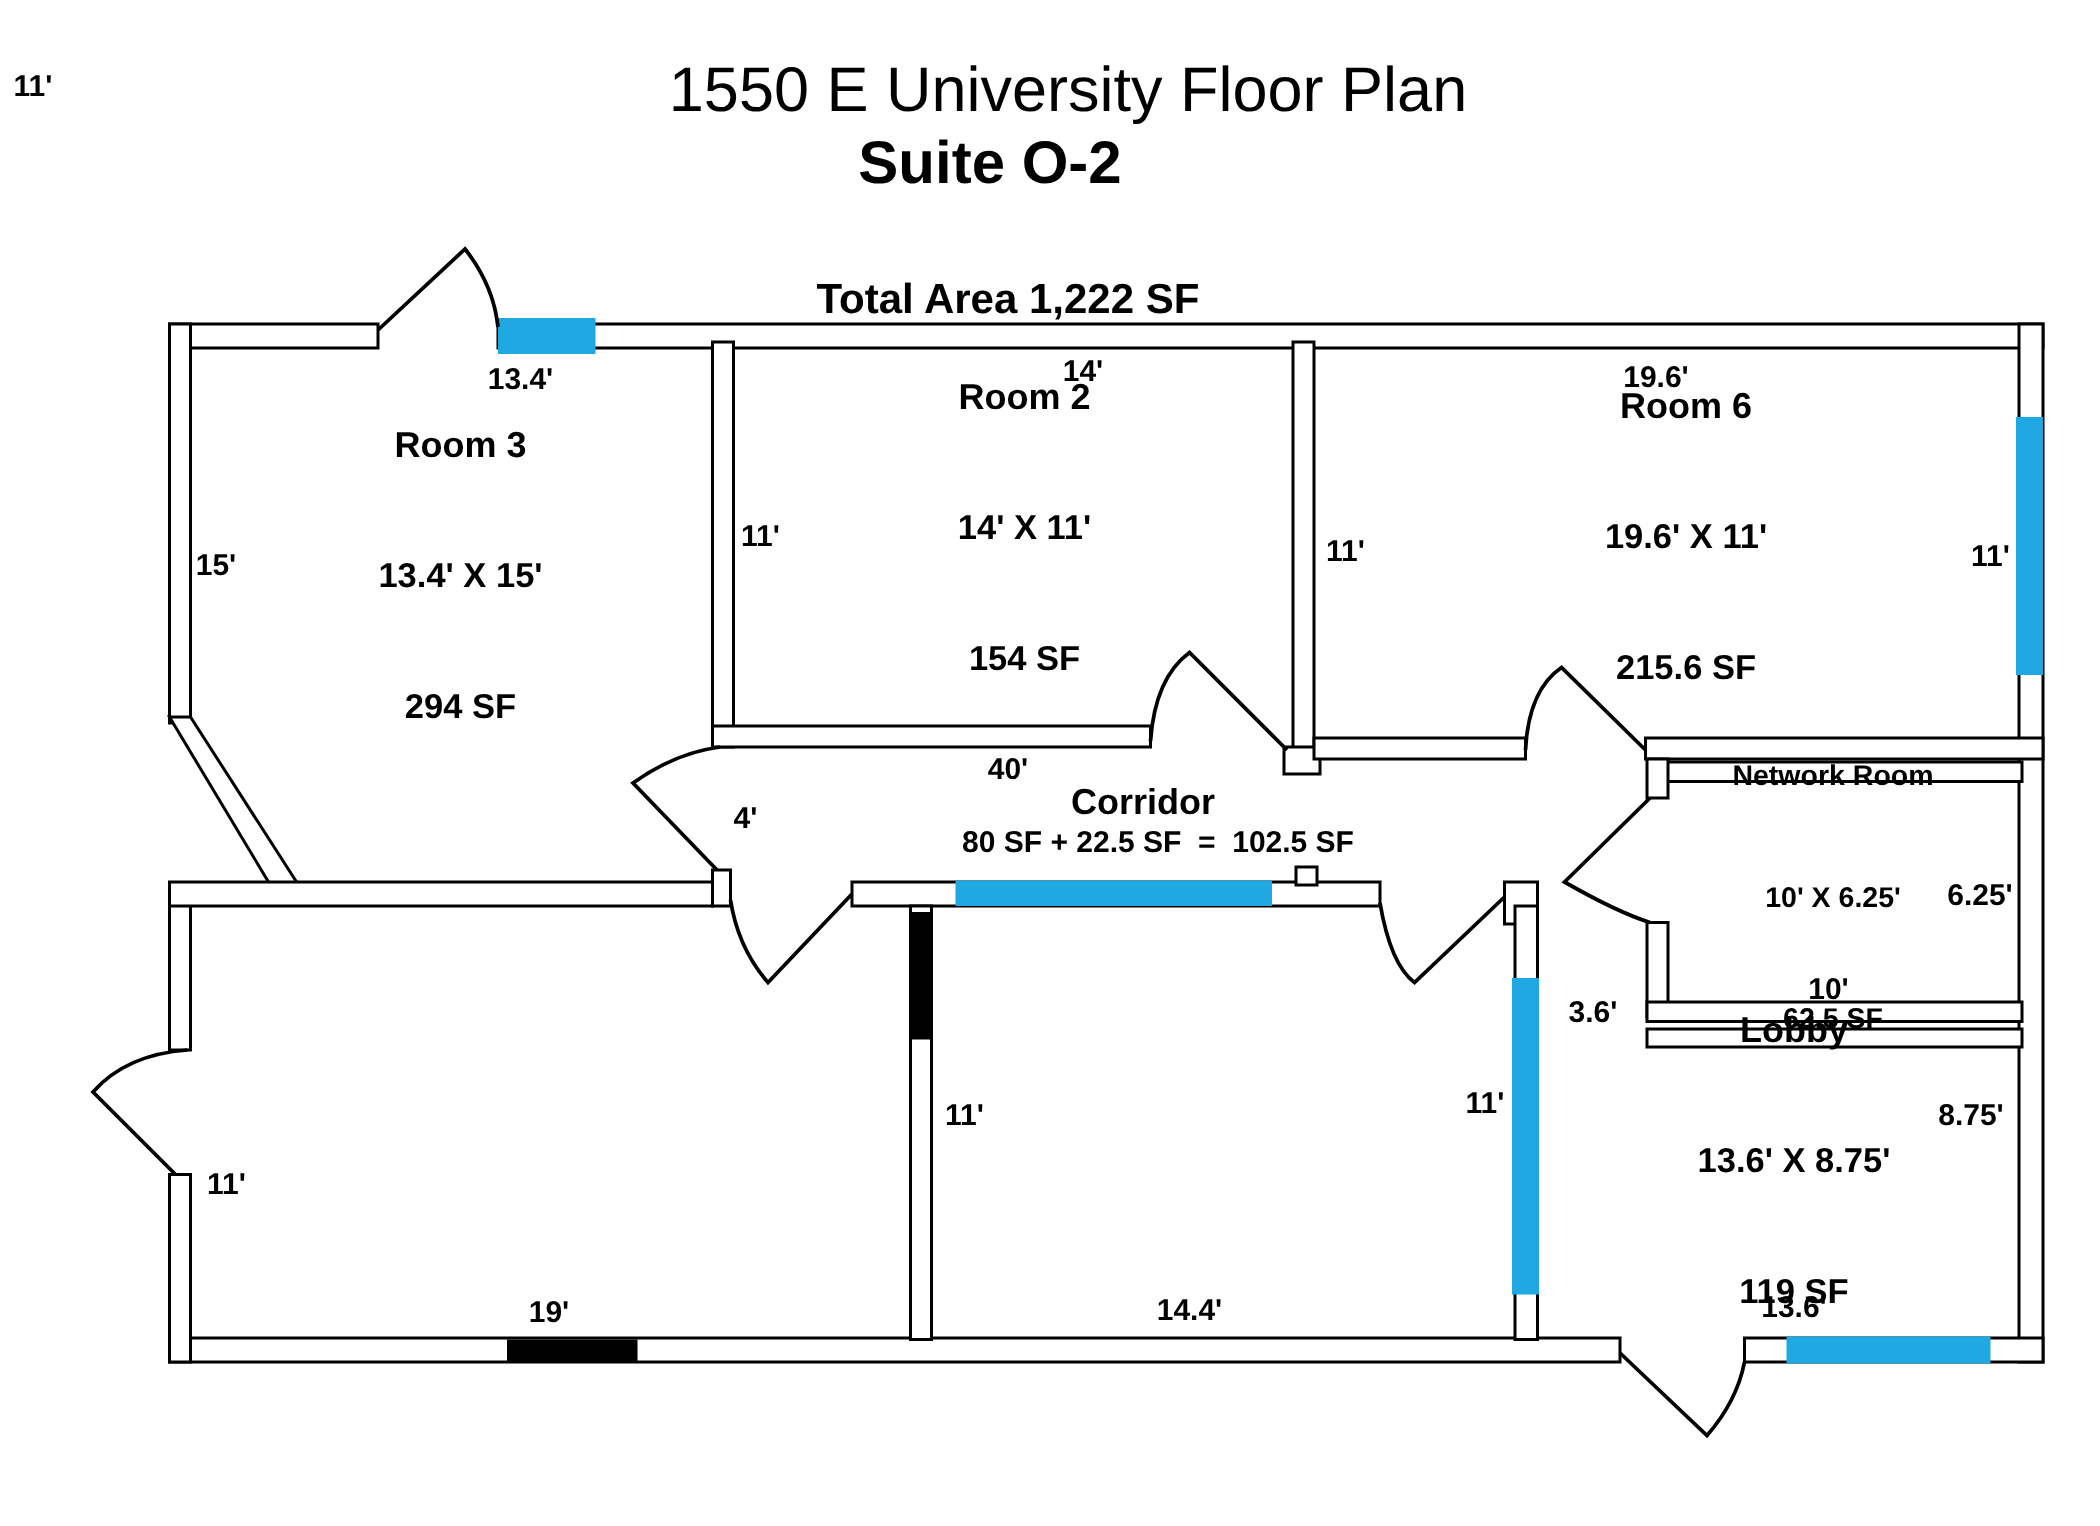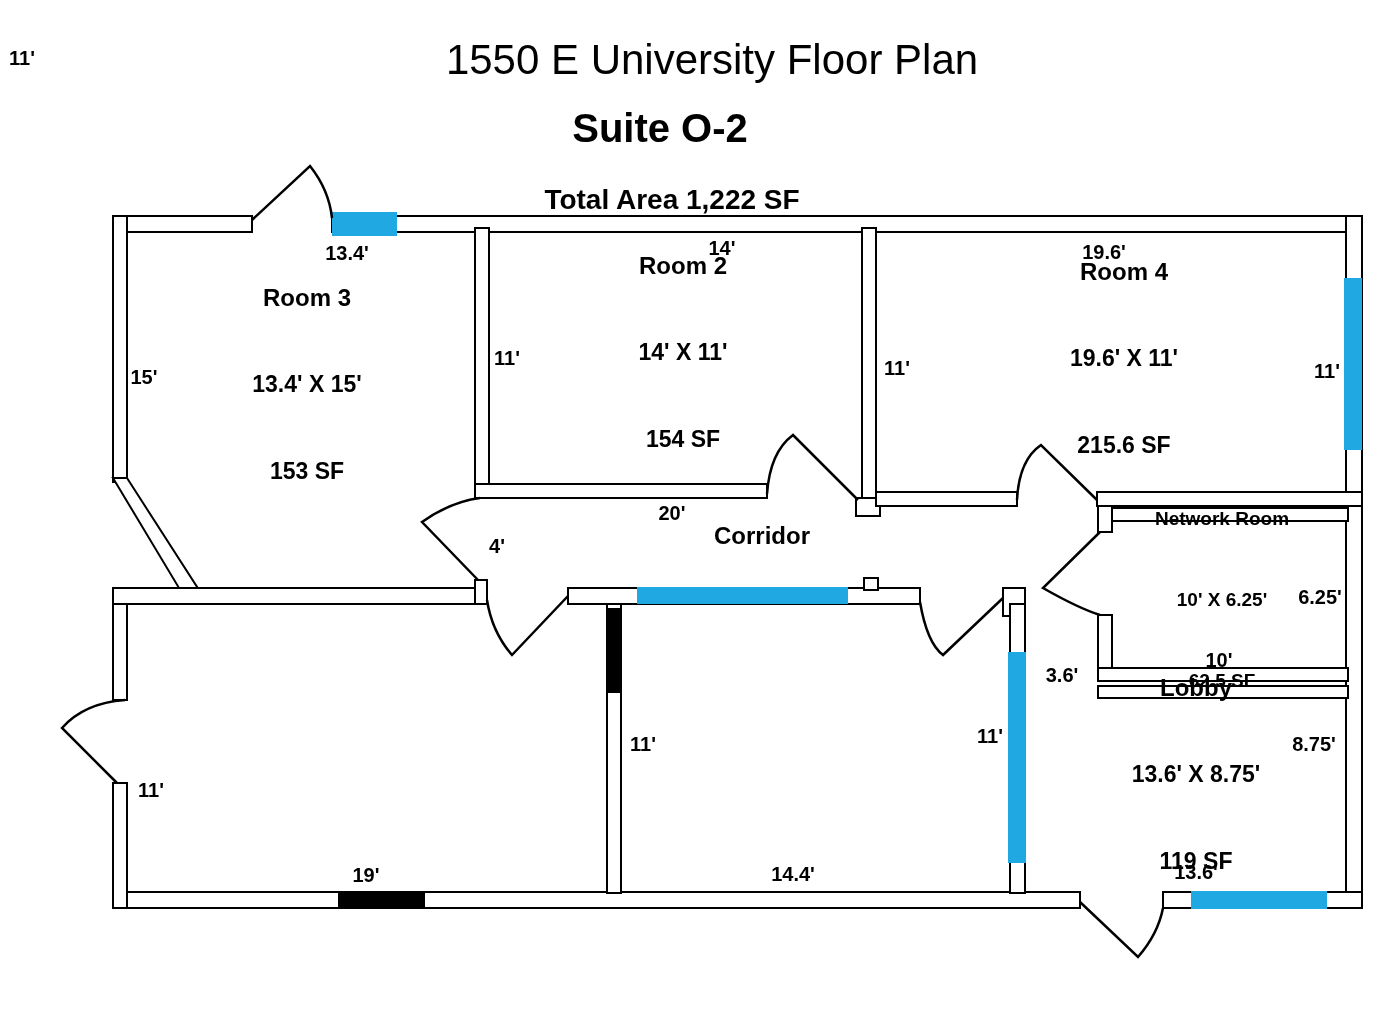--- a/index.html
+++ b/index.html
@@ -78,59 +78,60 @@
       <path class="door" d="M 767 494 Q 770 452 793 435 L 858 500"></path>
       <path class="door" d="M 1017 500 Q 1019 460 1041 445 L 1097 500"></path>
       <path class="door" d="M 1100 532 L 1043 588 Q 1078 608 1100 615"></path>
       <path class="door" d="M 920 602 Q 927 643 943 655 L 1003 598"></path>
       <path class="door" d="M 125 700 Q 84 703 62 728 L 117 783"></path>
       <path class="door" d="M 1080 902 L 1138 957 Q 1158 934 1163 908"></path>
     </g>
   </svg>
 
   <div class="lbl title" style="left:712px;top:60px;">1550 E University Floor Plan</div>
-  <div class="lbl subtitle" style="left:660px;top:128px;">Suite O-2</div>
+  <div class="lbl subtitle" style="left:660px;top:109px;">Suite O-2</div>
   <div class="lbl totalarea" style="left:672px;top:200px;">Total Area 1,222 SF</div>
   <div class="lbl" style="left:22px;top:58px;">11'</div>
 
   <div class="lbl roomblock" style="left:307px;top:384px;">
     <div class="roomname">Room 3</div>
     <div>13.4' X 15'</div>
-    <div>153 SF</div>
+    <div>294 SF</div>
   </div>
   <div class="lbl roomblock" style="left:683px;top:352px;">
     <div class="roomname">Room 2</div>
     <div>14' X 11'</div>
     <div>154 SF</div>
   </div>
   <div class="lbl roomblock" style="left:1124px;top:358px;">
-    <div class="roomname">Room 4</div>
+    <div class="roomname">Room 6</div>
     <div>19.6' X 11'</div>
     <div>215.6 SF</div>
   </div>
   <div class="lbl roomblock netblock" style="left:1222px;top:599px;">
     <div>Network Room</div>
     <div>10' X 6.25'</div>
     <div>62.5 SF</div>
   </div>
   <div class="lbl roomblock" style="left:1196px;top:774px;">
     <div class="roomname">Lobby</div>
     <div>13.6' X 8.75'</div>
     <div>119 SF</div>
   </div>
   <div class="lbl corrname" style="left:762px;top:536px;">Corridor</div>
+  <div class="lbl corrcalc" style="left:772px;top:562px;">80 SF + 22.5 SF  =  102.5 SF</div>
 
   <div class="lbl" style="left:347px;top:253px;">13.4'</div>
   <div class="lbl" style="left:144px;top:377px;">15'</div>
   <div class="lbl" style="left:686px;top:248px;margin-left:36px;">14'</div>
   <div class="lbl" style="left:507px;top:358px;">11'</div>
   <div class="lbl" style="left:1104px;top:252px;">19.6'</div>
   <div class="lbl" style="left:897px;top:368px;">11'</div>
   <div class="lbl" style="left:1327px;top:371px;">11'</div>
-  <div class="lbl" style="left:672px;top:513px;">20'</div>
+  <div class="lbl" style="left:672px;top:513px;">40'</div>
   <div class="lbl" style="left:497px;top:546px;">4'</div>
   <div class="lbl" style="left:1320px;top:597px;">6.25'</div>
   <div class="lbl" style="left:1219px;top:660px;">10'</div>
   <div class="lbl" style="left:1062px;top:675px;">3.6'</div>
   <div class="lbl" style="left:151px;top:790px;">11'</div>
   <div class="lbl" style="left:366px;top:875px;">19'</div>
   <div class="lbl" style="left:643px;top:744px;">11'</div>
   <div class="lbl" style="left:990px;top:736px;">11'</div>
   <div class="lbl" style="left:793px;top:874px;">14.4'</div>
   <div class="lbl" style="left:1314px;top:744px;">8.75'</div>

